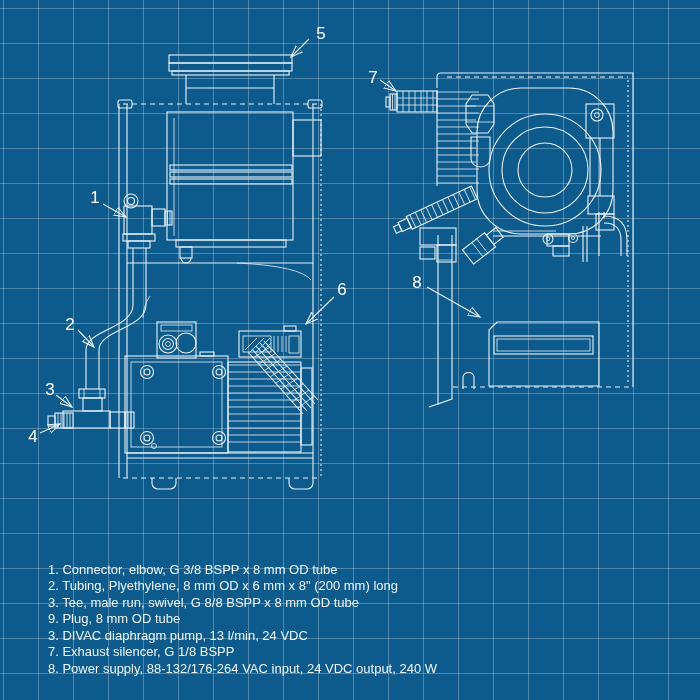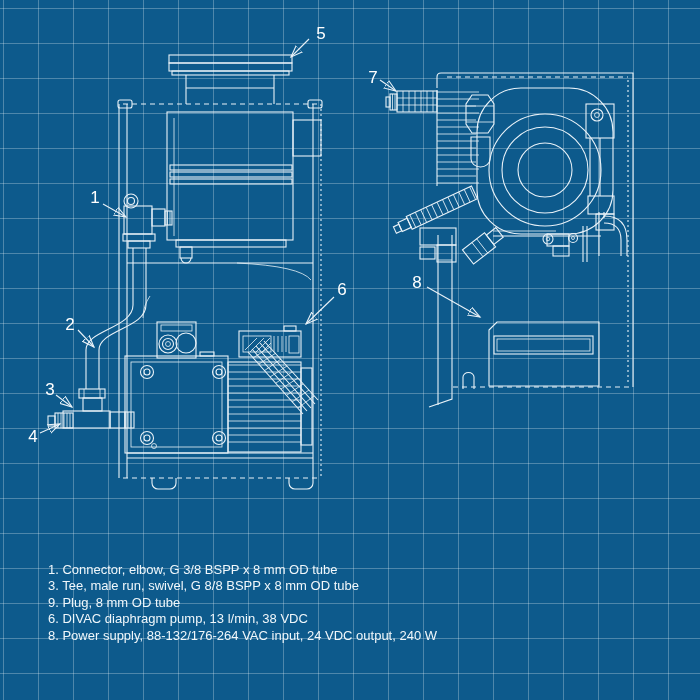--- a/index.html
+++ b/index.html
@@ -269,19 +269,21 @@
     <text class="co" x="33" y="442">4</text>
     <text class="co" x="321" y="39">5</text>
     <text class="co" x="342" y="295">6</text>
     <text class="co" x="373" y="83">7</text>
     <text class="co" x="417" y="288">8</text>
   </g>
 </svg>
 
 <div class="parts-list">
   <div>1. Connector, elbow, G 3/8 BSPP x 8 mm OD tube</div>
+  <div>2. Tubing, Plyethylene, 8 mm OD x 6 mm x 8" (200 mm) long</div>
   <div>3. Tee, male run, swivel, G 8/8 BSPP x 8 mm OD tube</div>
   <div>9. Plug, 8 mm OD tube</div>
-  <div>6. DIVAC diaphragm pump, 13 l/min, 38 VDC</div>
+  <div>3. DIVAC diaphragm pump, 13 l/min, 24 VDC</div>
+  <div>7. Exhaust silencer, G 1/8 BSPP</div>
   <div>8. Power supply, 88-132/176-264 VAC input, 24 VDC output, 240 W</div>
 </div>
 
 </div>
 
 </body></html>

